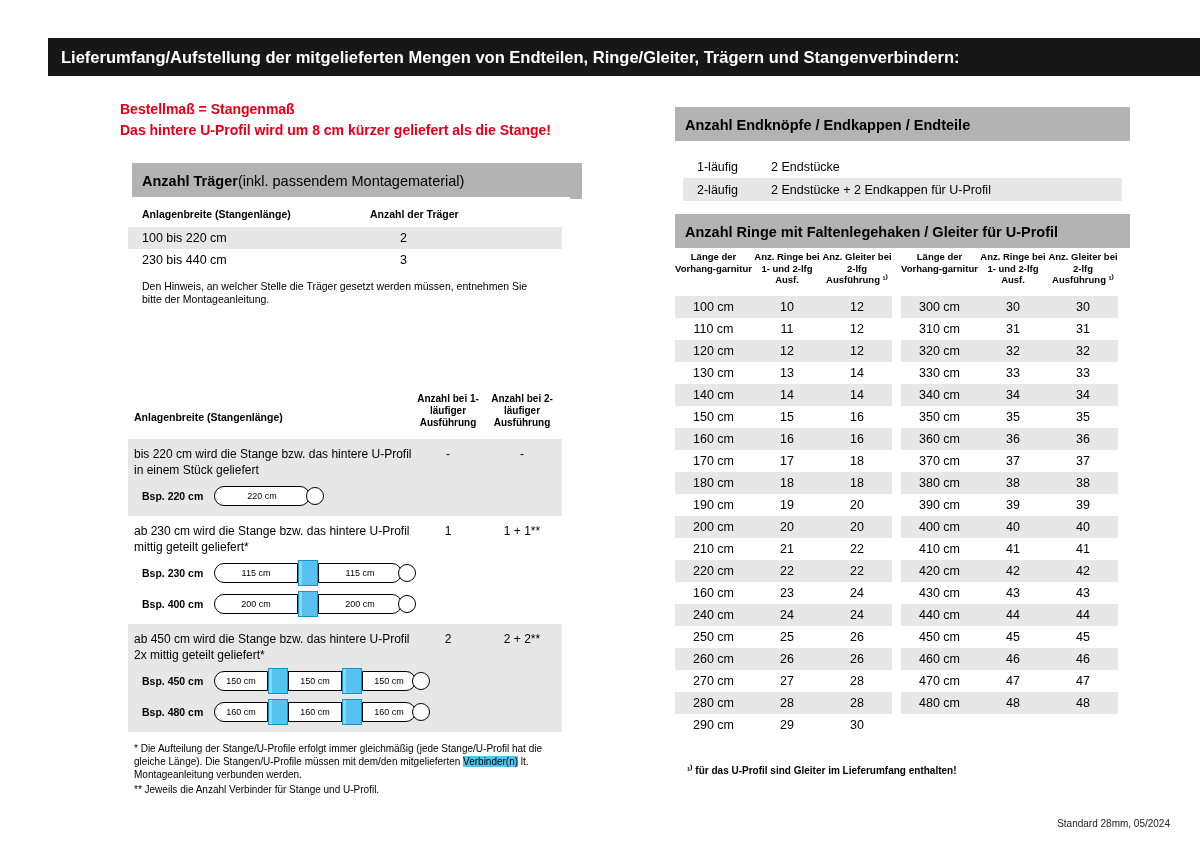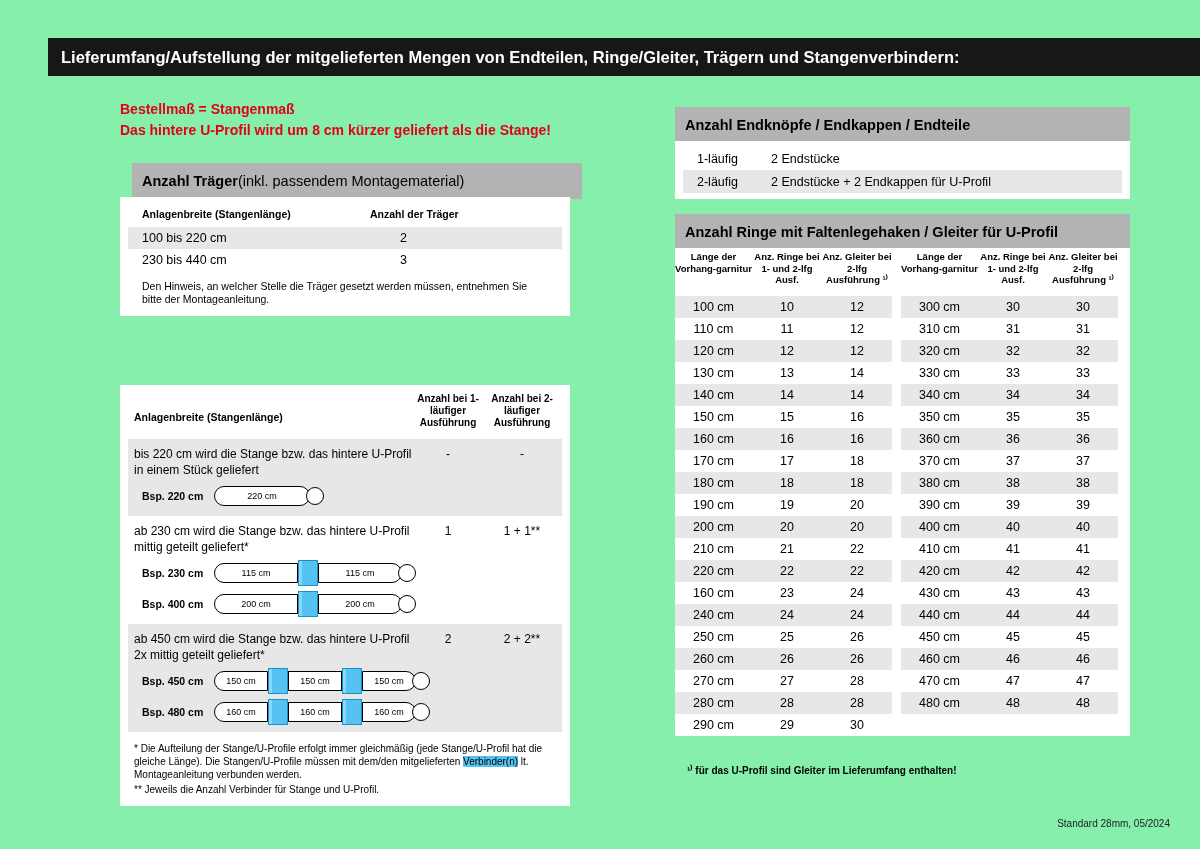--- a/index.html
+++ b/index.html
@@ -1,18 +1,18 @@
 <!DOCTYPE html>
 <html><head>
 <meta charset="utf-8">
 <style>
   *{box-sizing:border-box;margin:0;padding:0}
   html,body{background:#9a9a9a}
   body{font-family:"Liberation Sans",sans-serif;color:#000}
-  #page{position:relative;width:1200px;height:849px;background:#86efac;overflow:hidden;margin:0 auto}
+  #page{position:relative;width:1200px;height:849px;background:#ffffff;overflow:hidden;margin:0 auto}
 
   .title-bar{position:absolute;left:48px;top:38px;width:1152px;height:38px;background:#171717;color:#fff;
     display:flex;align-items:center;padding-left:13px;font-size:16.5px;font-weight:bold}
 
   .notice{position:absolute;left:120px;top:99px;color:#e2001a;font-weight:bold;font-size:14px;line-height:21px}
 
   .section-header{position:absolute;height:36px;background:#b3b3b3;display:flex;align-items:center;
     padding-left:10px;font-size:14.5px;color:#000;white-space:nowrap}
   .section-header .bold{font-weight:bold}
   .hdr-traeger{left:132px;top:163px;width:450px}
@@ -57,21 +57,21 @@
   .segcount-2 .rod-segment{width:84px}
   .segcount-3 .rod-segment{width:54px}
   .rod-connector{position:relative;z-index:2;width:20px;height:26px;background:#55c2f0;border:1px solid #1492cc;
     box-shadow:inset 3px 0 0 #8ad6f6;flex:none}
   .rod-cap{width:18px;height:18px;border:1px solid #000;border-radius:50%;background:#fff;margin-left:-4px;flex:none;z-index:1}
   .vb-notes{padding:10px 6px 2px;font-size:10px;line-height:13px}
   .vb-note2{margin-top:2px}
   .hl{background:#55c2f0}
 
   
-  .panel-endteile{left:675px;top:141px;width:455px;padding:6px 8px}
+  .panel-endteile{left:675px;top:141px;width:455px;padding:14px 8px}
   .e-row{display:grid;grid-template-columns:88px 1fr;align-items:center;height:23px;font-size:12.5px}
   .e-row .e-col1{padding-left:14px}
   .e-rows > .e-row:nth-child(even){background:#e7e7e7}
 
   
   .panel-ringe{left:675px;top:248px;width:455px;display:flex;gap:9px;align-items:flex-start}
   .ring-table{width:217px}
   .ring-head{display:grid;grid-template-columns:77px 70px 70px;font-size:9.5px;font-weight:bold;text-align:center;
     padding:3px 0 6px;line-height:11.5px;min-height:48px;align-items:start}
   .ring-row{display:grid;grid-template-columns:77px 70px 70px;height:22px;align-items:center;font-size:12.5px;text-align:center}

